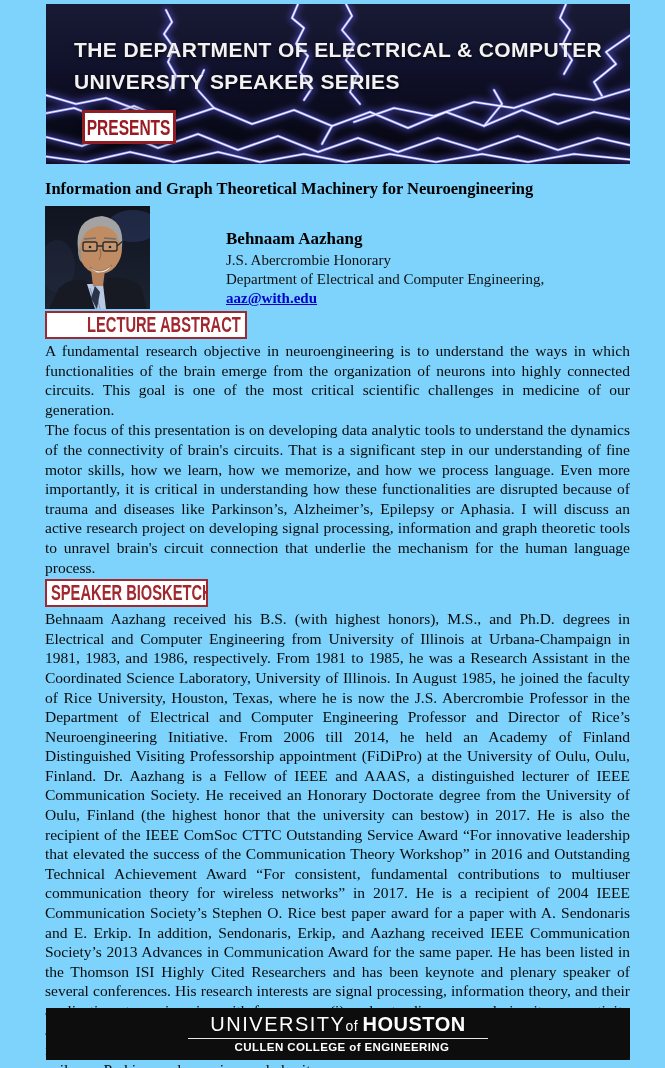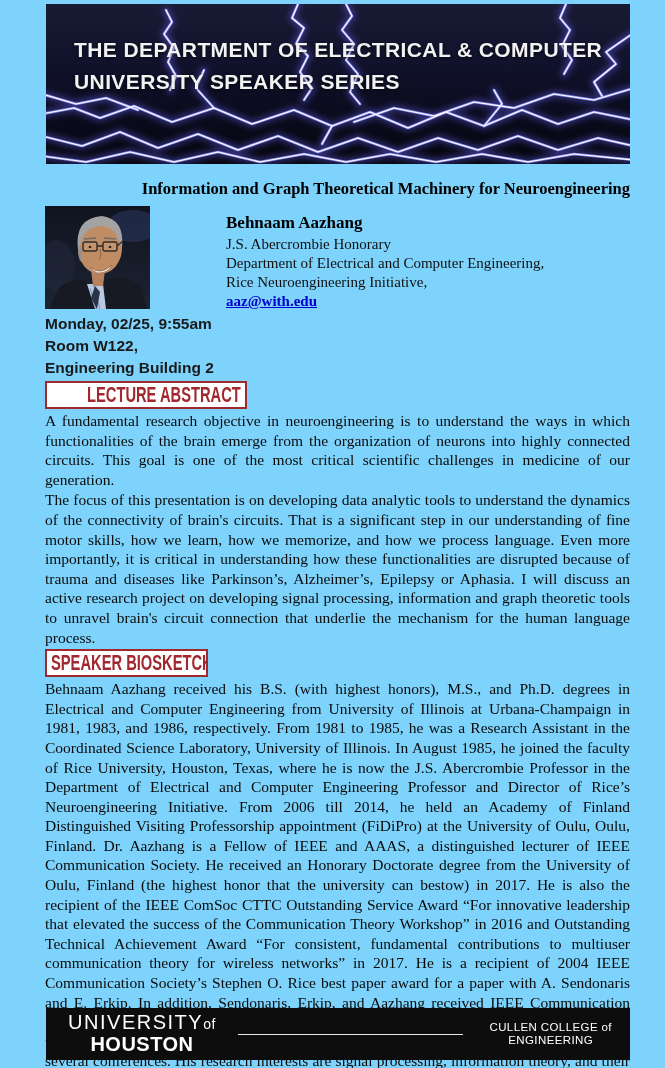--- a/index.html
+++ b/index.html
@@ -30,33 +30,33 @@
     background:#fff;border:3px solid #8e1d24;display:flex;align-items:center;justify-content:center;
     box-shadow:0 0 6px rgba(0,0,0,.5);
   }
   .presents-box span{
     display:inline-block;font-family:"Liberation Sans",sans-serif;font-weight:700;
     font-size:21px;color:#9b1b22;white-space:nowrap;transform:scale(.74,1.08);
   }
   
   .content{position:absolute;left:45px;top:164px;width:585px;}
   .talk-title{
-    margin:15px 0 7px 0;text-align:right;font-size:16.5px;font-weight:700;color:#000;
+    margin:15px 0 7px 0;text-align:left;font-size:16.5px;font-weight:700;color:#000;
   }
   .speaker-row{display:flex;}
   .left-col{width:181px;flex:none;}
   .photo{
     width:105px;height:103px;background:#0b0e18;overflow:hidden;flex:none;
   }
   .photo svg{display:block;}
   .event-info{
     margin-top:4px;font-family:"Liberation Sans",sans-serif;font-weight:700;
     font-size:15.5px;line-height:22px;color:#1a1a1a;
   }
-  .right-col{padding-top:7px;}
+  .right-col{padding-top:7px;margin-top:16px;}
   .speaker-name{font-size:17px;font-weight:700;color:#000;margin-bottom:2px;}
   .speaker-line{font-size:15px;line-height:19px;color:#111;}
   .email-link{font-size:15px;line-height:19px;color:var(--link);text-decoration:underline;font-weight:600;}
   
   .red-heading{
     display:flex;align-items:center;border:2px solid var(--red);background:#fff;
     height:24px;padding:0 4px;margin:2px 0 2px 0;overflow:hidden;
   }
   .red-heading span{
     display:inline-block;font-family:"Liberation Sans",sans-serif;font-weight:700;
@@ -66,28 +66,28 @@
   #abstract-heading{width:154px;padding-left:40px;}
   #bio-heading{width:151px;}
   
   .body-text p{
     margin:1px 0 0 0;font-size:15.5px;line-height:19.6px;text-align:justify;color:#0a0a0a;
   }
   
   .footer{
     position:absolute;left:46px;top:1008px;width:584px;height:52px;background:#0d0d0d;
     color:#fff;font-family:"Liberation Sans",sans-serif;text-align:center;
-    display:flex;align-items:center;justify-content:center;
+    display:flex;flex-direction:column;align-items:center;justify-content:center;
   }
   .uh-logo{line-height:20px;}
   .uh-u{font-size:20px;font-weight:400;letter-spacing:1.5px;}
   .uh-of{font-size:14px;font-weight:400;letter-spacing:.5px;}
   .uh-h{font-size:20px;font-weight:800;letter-spacing:.5px;}
   .uh-line{width:300px;height:1px;background:#e8e8e8;margin:2px 0 2px 0;}
-  .uh-college{font-size:11.5px;font-weight:400;letter-spacing:.4px;line-height:13px;margin-left:8px;}
+  .uh-college{font-size:11.5px;font-weight:700;letter-spacing:.4px;line-height:13px;margin-left:8px;}
   .uh-dept{font-size:11px;font-weight:400;letter-spacing:.3px;line-height:13px;}
 </style>
 </head>
 <body>
 
 <div id="page">
 
   <header class="banner">
     <svg viewBox="0 0 584 160" preserveAspectRatio="none">
       <defs>
@@ -107,20 +107,23 @@
           <path d="M-4,90 L30,100 60,94 92,106"></path>
         </g>
       </defs>
       <use href="#bolts" class="bolt-glow"></use>
       <use href="#bolts" class="bolt-mid"></use>
       <use href="#bolts" class="bolt-core"></use>
     </svg>
     <div class="banner-text">
       <div>THE DEPARTMENT OF ELECTRICAL &amp; COMPUTER</div>
       <div>UNIVERSITY SPEAKER SERIES</div>
+    </div>
+    <div class="presents-box">
+      <span>PRESENTS</span>
     </div>
   </header>
 
   <div class="content">
 
     <h1 class="talk-title">Information and Graph Theoretical Machinery for Neuroengineering</h1>
 
     <div class="speaker-row">
       <div class="left-col">
         <div class="photo">
@@ -149,31 +152,25 @@
             <rect x="58" y="36" width="14" height="9" rx="2" fill="rgba(255,255,255,.07)" stroke="#2c2c2c" stroke-width="1.4"></rect>
             <path d="M52,40 L58,40 M72,40 L78,35" stroke="#2c2c2c" stroke-width="1.4" fill="none"></path>
 
             <path d="M39,33 L51,32 M59,32 L71,33" stroke="#6e6e6e" stroke-width="1.6" fill="none"></path>
             <circle cx="45" cy="41" r="1.3" fill="#26221f"></circle>
               <circle cx="65" cy="41" r="1.3" fill="#26221f"></circle>
             <path d="M55,43 Q57,50 54,54" stroke="#9c6b47" stroke-width="1.2" fill="none"></path>
             <path d="M45,61 Q55,70 67,59 Q63,68 52,67 Q47,65 45,61 Z" fill="#ece7dc" stroke="#8a5a3e" stroke-width=".6"></path>
           </svg>
         </div>
-        <div class="event-info">
-          <div>Monday, 02/25,  9:55am</div>
-          <div>Room W122,</div>
-          <div>Engineering Building 2</div>
-        </div>
       </div>
       <div class="right-col">
         <div class="speaker-name">Behnaam Aazhang</div>
         <div class="speaker-line">J.S. Abercrombie Honorary</div>
         <div class="speaker-line">Department of Electrical and Computer Engineering,</div>
-        <div class="speaker-line">Rice Neuroengineering Initiative,</div>
         <a class="email-link" href="#">aaz@with.edu</a>
       </div>
     </div>
 
     <div class="red-heading" id="abstract-heading">
       <span>LECTURE ABSTRACT</span>
     </div>
     <div class="body-text">
       <p>A fundamental research objective in neuroengineering is to understand the ways in which functionalities of the brain emerge from the organization of neurons into highly connected circuits. This goal is one of the most critical scientific challenges in medicine of our generation.</p>
       <p>The focus of this presentation is on developing data analytic tools to understand the dynamics of the connectivity of brain's circuits. That is a significant step in our understanding of fine motor skills, how we learn, how we memorize, and how we process language. Even more importantly, it is critical in understanding how these functionalities are disrupted because of trauma and diseases like Parkinson’s, Alzheimer’s, Epilepsy or Aphasia. I will discuss an active research project on developing signal processing, information and graph theoretic tools to unravel brain's circuit connection that underlie the mechanism for the human language process.</p>

